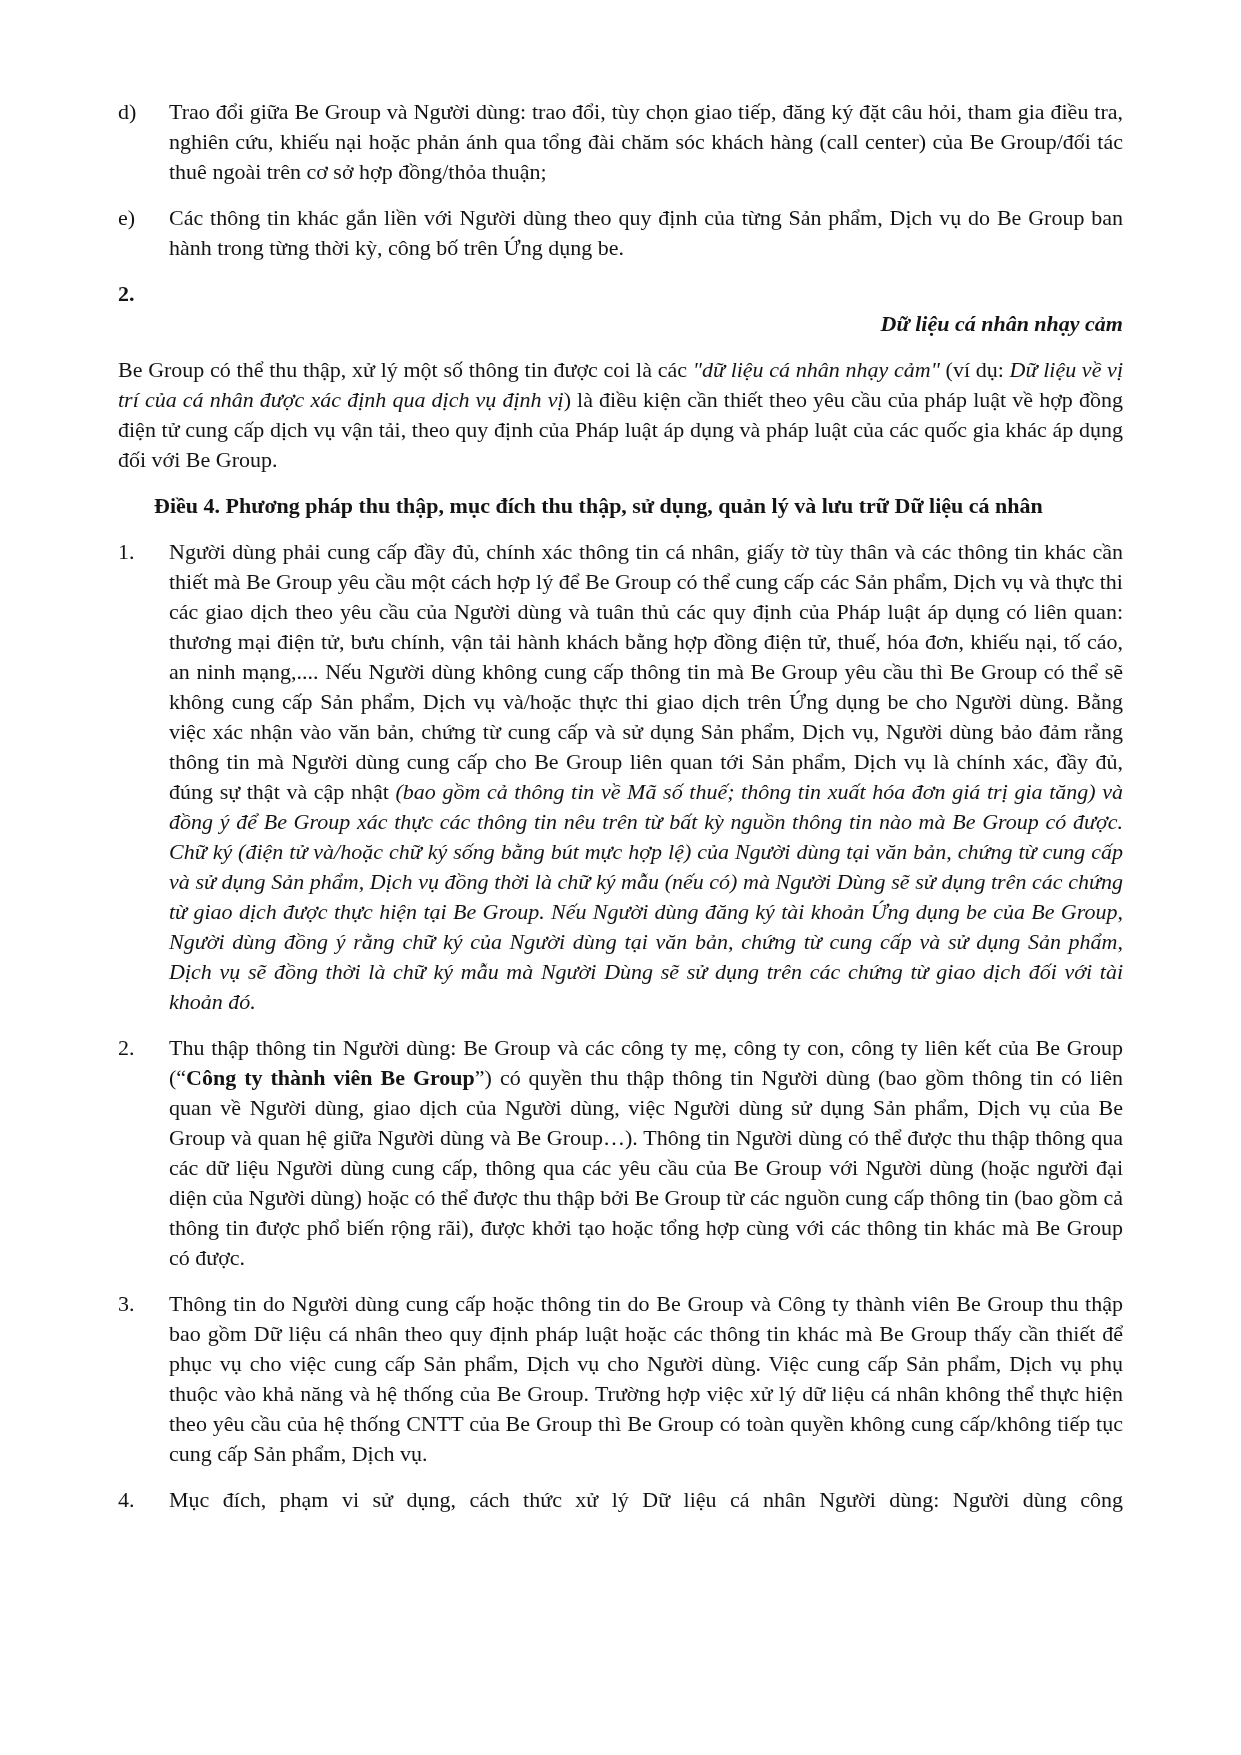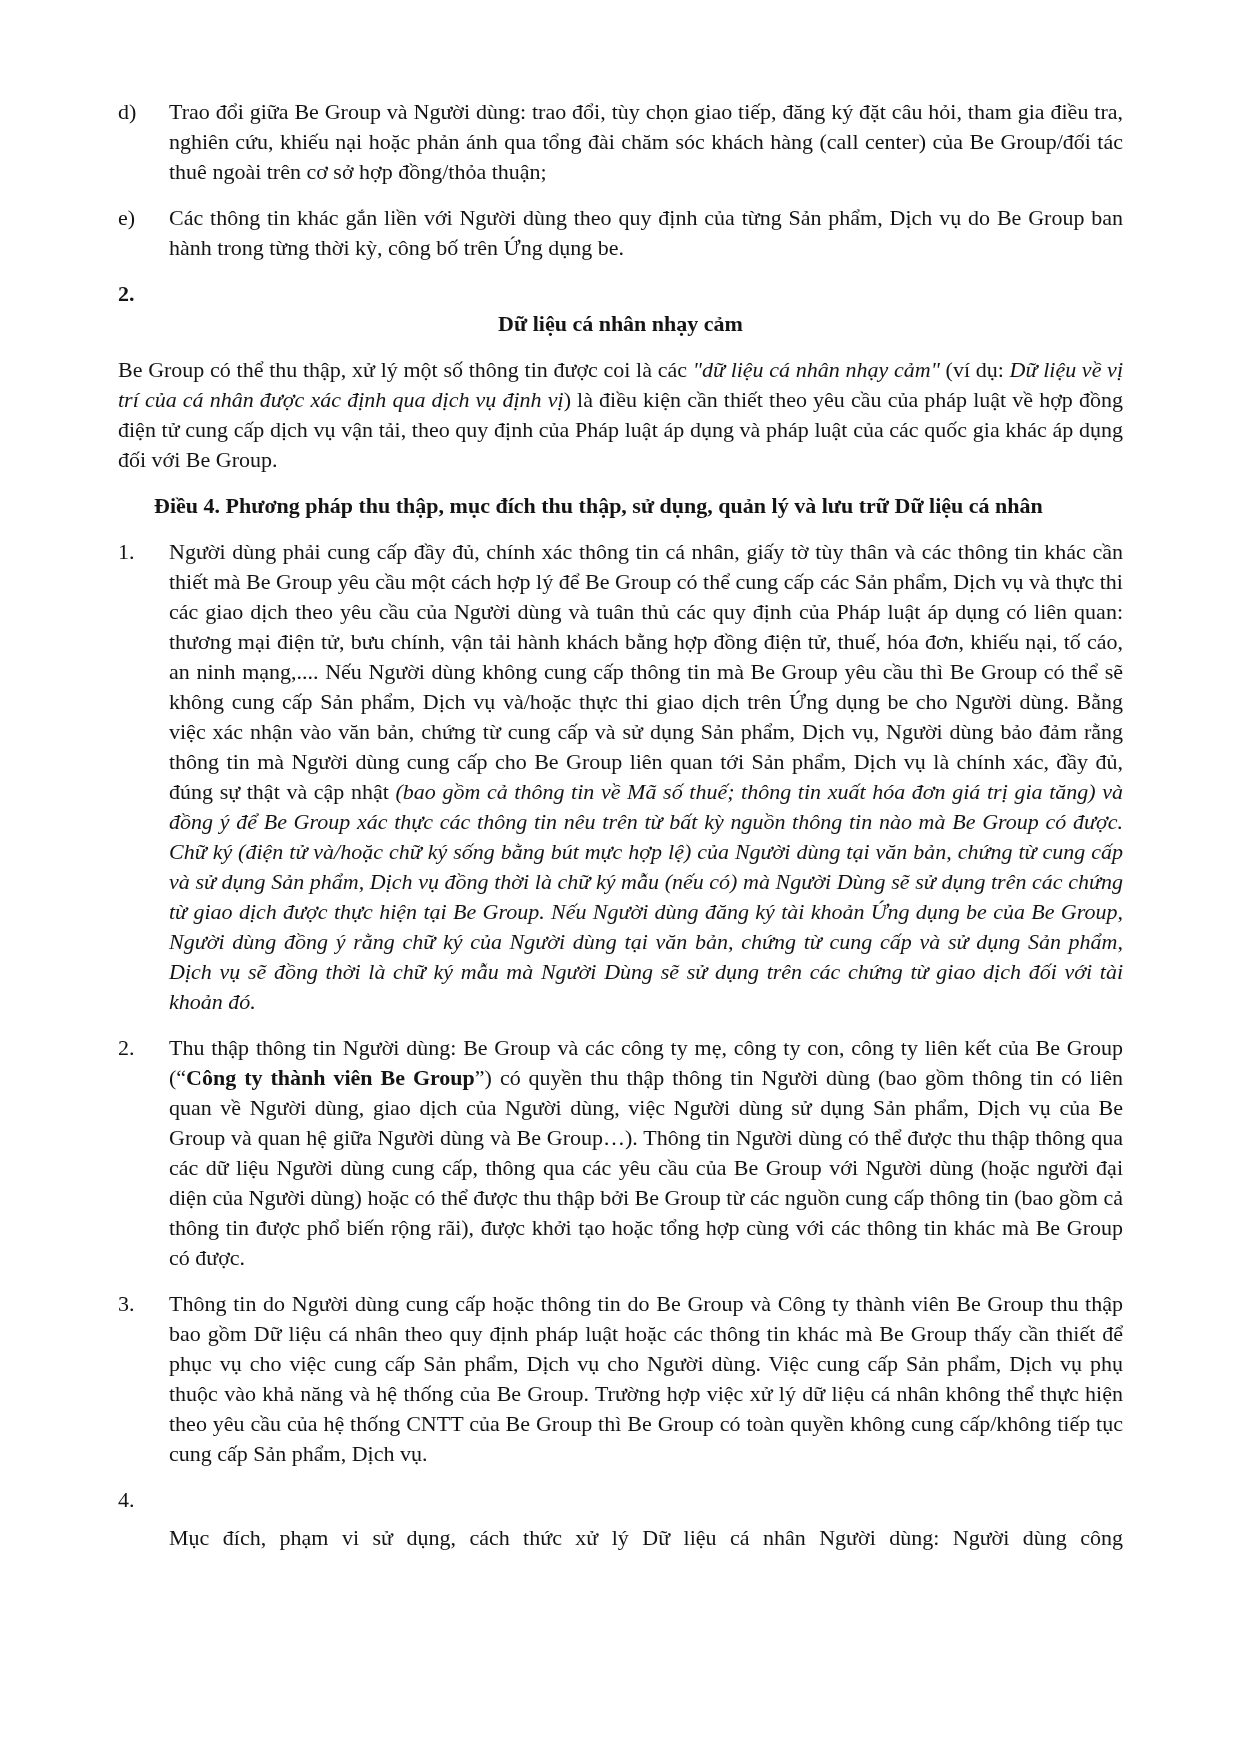--- a/index.html
+++ b/index.html
@@ -32,24 +32,24 @@
   .li .label {
     flex: 0 0 51px;
     text-align: left;
   }
   .li .body {
     flex: 1 1 auto;
     text-align: justify;
   }
   .h { font-weight: 700; margin-left: 36px; }
   .hli .label { font-weight: 700; }
-  .hli .body { font-weight: 700; text-align: center; }
+  .hli .body { font-weight: 700; text-align: right; font-style: italic; }
   .run.b { font-weight: 700; }
   .run.it { font-style: italic; }
-  .cont .body { text-align-last: justify; margin-top: 38px; }
+  .cont .body { text-align-last: justify; }
 </style>
 </head>
 <body style="background: rgb(255, 255, 255);">
 
 <main class="page" style="color: rgb(20, 20, 20);">
     <div class="block li">
       <span class="label">d)</span>
       <div class="body"><span class="run">Trao đổi giữa Be Group và Người dùng: trao đổi, tùy chọn giao tiếp, đăng ký đặt câu hỏi, tham gia điều tra, nghiên cứu, khiếu nại hoặc phản ánh qua tổng đài chăm sóc khách hàng (call center) của Be Group/đối tác thuê ngoài trên cơ sở hợp đồng/thỏa thuận;</span></div>
     </div>
     <div class="block li">

